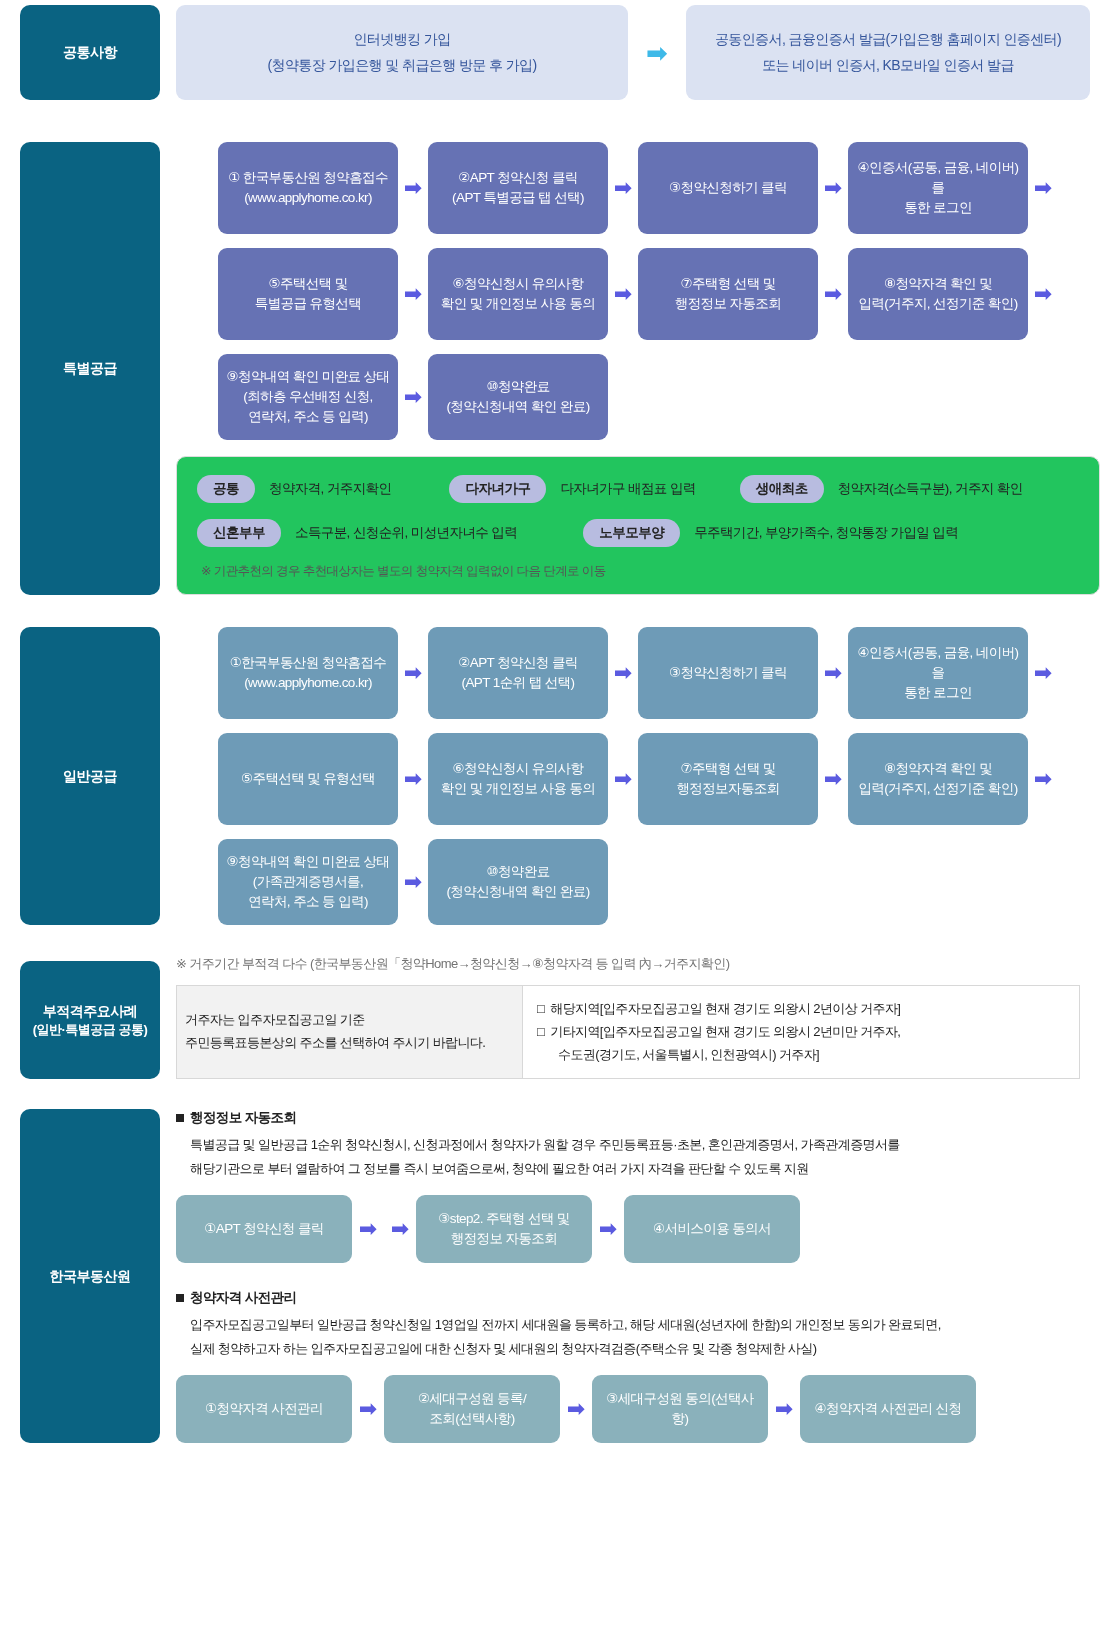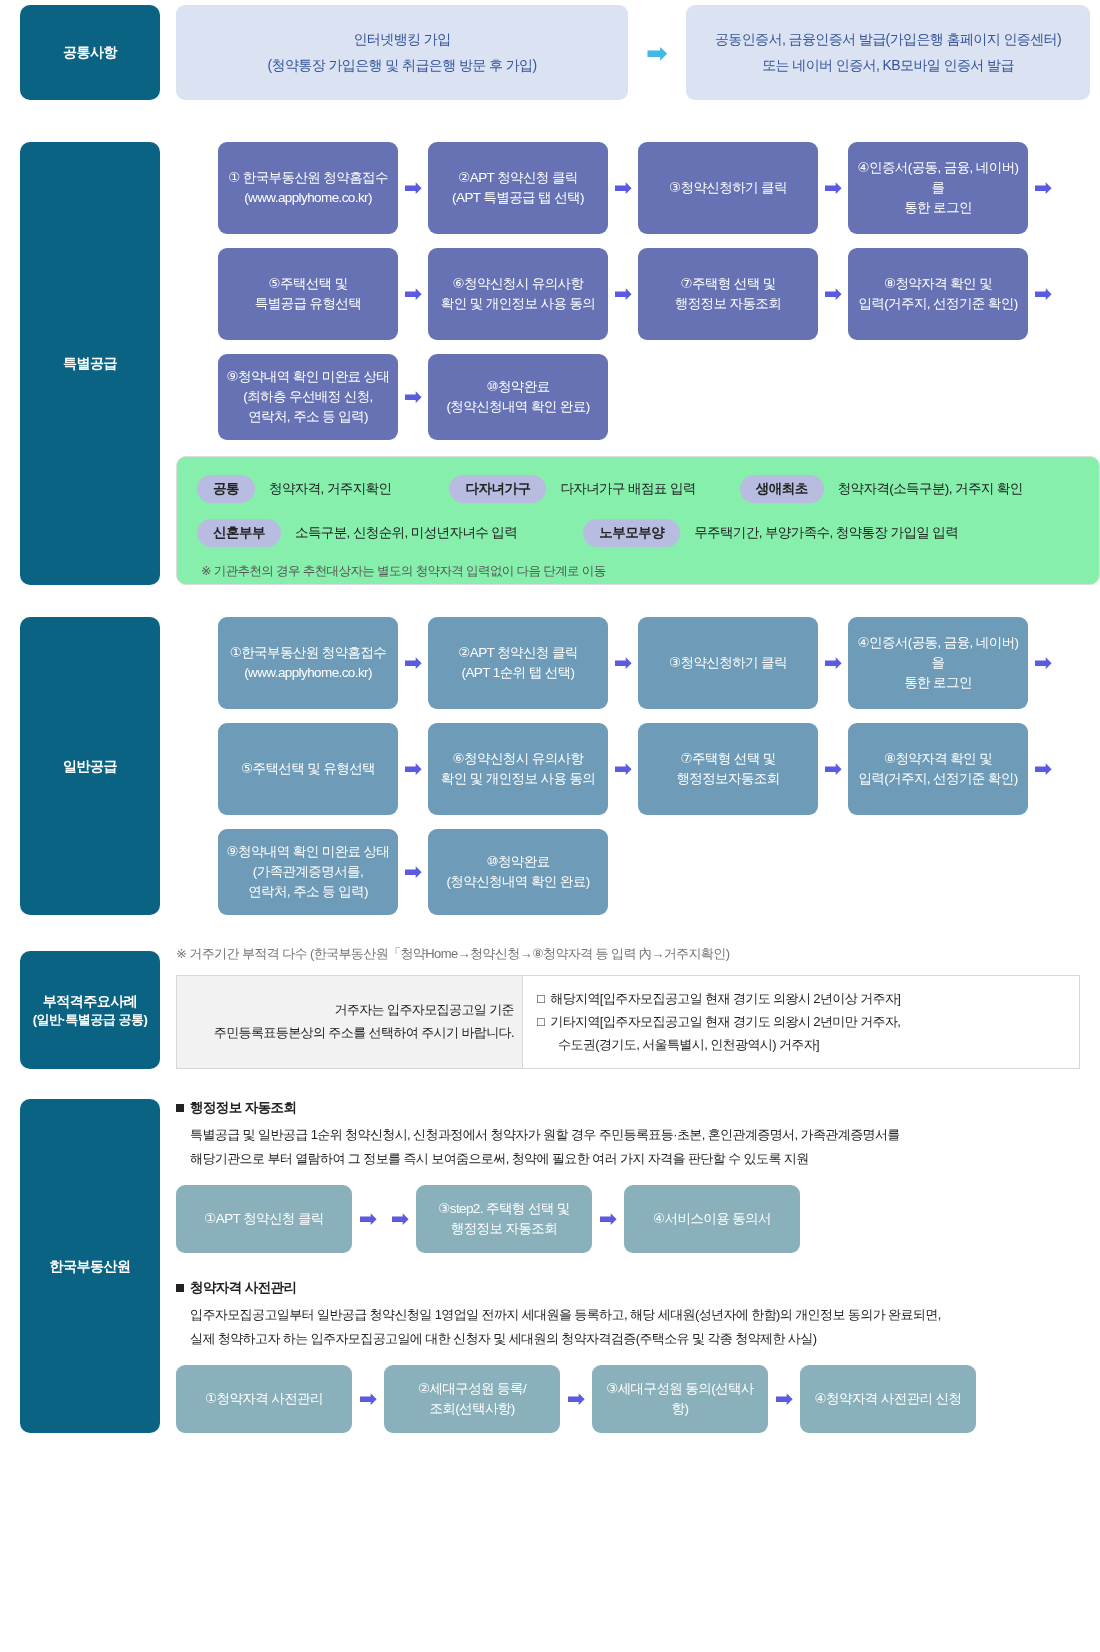--- a/index.html
+++ b/index.html
@@ -98,22 +98,22 @@
 
   .n4  { width: 180px; }
   .gap { width: 30px; }
 
   .h-tall { height: 92px; }
 
   
   .legend-card {
     border: 1px solid #dddddd;
     border-radius: 10px;
-    background: #86efac;
-    padding: 18px 20px 4px 20px;
+    background: #22c55e;
+    padding: 18px 20px 14px 20px;
     margin-top: 16px;
   }
   .legend-line { display: flex; align-items: center; margin-bottom: 16px; flex-wrap: nowrap; }
   .legend-line:last-of-type { margin-bottom: 10px; }
   .pill {
     background: #b8bce0;
     color: #232323;
     border-radius: 14px;
     padding: 5px 16px;
     font-size: 13.5px;
@@ -149,21 +149,21 @@
     display: flex;
     border: 1px solid #d8d8d8;
     width: 904px;
     min-height: 82px;
   }
   .inelig-left {
     width: 346px;
     background: #f2f2f2;
     display: flex;
     flex-direction: column;
-    align-items: flex-end;
+    align-items: flex-start;
     justify-content: center;
     text-align: center;
     font-size: 13px;
     line-height: 1.75;
     letter-spacing: -0.6px;
     padding: 10px 8px;
     border-right: 1px solid #d8d8d8;
   }
   .inelig-right {
     flex: 1;

